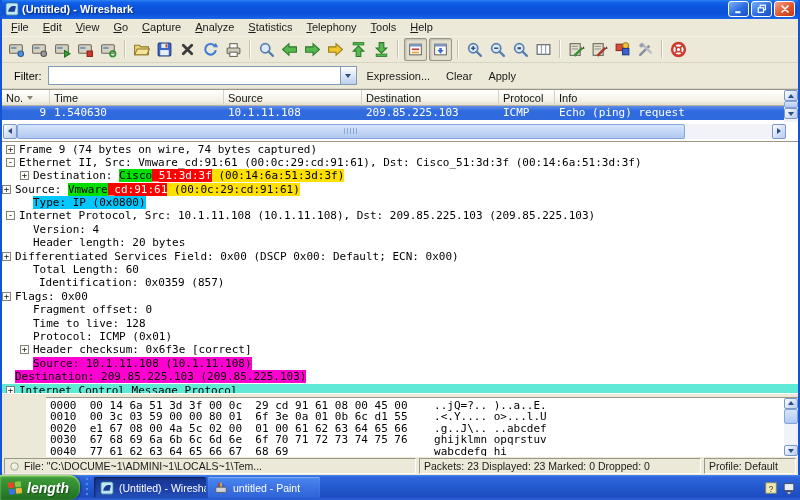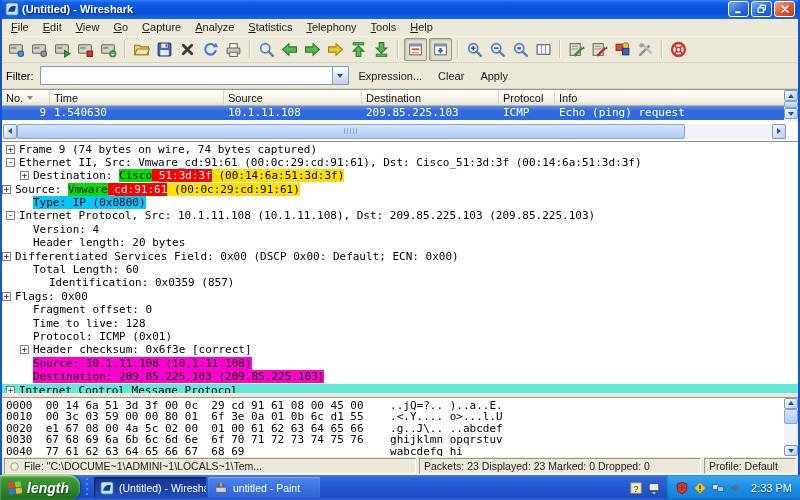--- a/index.html
+++ b/index.html
@@ -20,21 +20,21 @@
   .menubar{height:17px;display:flex;align-items:center;background:#ece9d8;border-bottom:1px solid #f6f4ea;padding-left:2px;}
   .menu-item{display:inline-block;font-size:11px;color:#1a1a1a;padding:1px 7px 2px;cursor:default;}
   .menu-item::first-letter{text-decoration:underline;}
   
   .toolbar{height:26px;display:flex;align-items:center;padding-left:3px;background:#ece9d8;border-bottom:1px solid #d8d4c4;}
   .tbtn{width:21px;height:21px;display:flex;align-items:center;justify-content:center;border:1px solid transparent;border-radius:2px;}
   .ttoggle{border:1px solid #9a9686;background:#e2dfcd;box-shadow:inset 1px 1px 2px rgba(0,0,0,.18);margin:0 1px;}
   .tico{width:17px;height:17px;}
   .tsep{width:1px;height:18px;background:#c6c2b2;border-right:1px solid #fbfaf4;margin:0 4px;}
   
-  .filterbar{height:25px;display:flex;align-items:center;background:#ece9d8;padding:0 4px;border-bottom:1px solid #d8d4c4;}
+  .filterbar{height:25px;display:flex;align-items:center;background:#ece9d8;padding:0 12px;border-bottom:1px solid #d8d4c4;}
   .filter-label{font-size:11px;margin-right:6px;}
   .filter-inputwrap{display:flex;width:309px;height:19px;box-sizing:border-box;}
   .filter-input{flex:1;height:19px;box-sizing:border-box;border:1px solid #7f9db9;border-right:none;font-size:11px;padding:1px 3px;outline:none;background:#fff;font-family:"Liberation Sans",sans-serif;}
   .filter-dd{width:17px;height:19px;box-sizing:border-box;border:1px solid #7f9db9;background:linear-gradient(180deg,#fdfefe,#d7e2f3 60%,#bccfec);display:flex;align-items:center;justify-content:center;}
   .flatbtn{font-size:11px;padding:2px 6px;margin-left:4px;border-radius:2px;color:#1a1a1a;}
   .tri-dn{width:0;height:0;border-left:3.5px solid transparent;border-right:3.5px solid transparent;border-top:4px solid #34517c;}
   
   .plist{height:50px;position:relative;background:#fff;border-top:1px solid #9a9788;border-bottom:1px solid #fff;}
   .plist-header{display:flex;height:16px;width:785px;}
   .pl-h{box-sizing:border-box;font-size:11px;padding:1px 4px 0;color:#111;
@@ -63,21 +63,21 @@
   .plist-hscroll .sb-thumb{flex:0 0 668px;}
   
   .details{height:256px;box-sizing:border-box;background:#fff;border-top:1px solid #9a9788;border-bottom:1px solid #fff;overflow:hidden;
     font-family:"DejaVu Sans Mono",monospace;font-size:11px;line-height:13.4px;padding-top:1px;}
   .dline{white-space:pre;height:13.4px;}
   .expander{display:inline-block;width:9px;height:9px;box-sizing:border-box;border:1px solid #848276;background:#fcfcf8;color:#222;
     font-size:9px;line-height:7px;text-align:center;margin-right:4px;vertical-align:1px;font-family:"DejaVu Sans Mono",monospace;}
   .exp-spacer{display:inline-block;width:13px;}
   .splitter{height:3px;background:#ece9d8;}
   
-  .hexpane{height:61px;box-sizing:border-box;position:relative;background:#fff;border-top:1px solid #9a9788;border-bottom:1px solid #fff;overflow:hidden;}
+  .hexpane{height:61px;box-sizing:border-box;position:relative;background:#fff;border-top:1px solid #9a9788;border-bottom:1px solid #fff;overflow:hidden;margin-left:44px;}
   .hexlines{padding:2px 0 0 4px;font-family:"DejaVu Sans Mono",monospace;font-size:11px;line-height:11.5px;}
   .hxline{white-space:pre;}
   .hex-vscroll{position:absolute;top:0;right:0;bottom:0;width:14px;display:flex;flex-direction:column;background:#f1f3f8;}
   .hex-vscroll .sb-btn{height:11px;width:14px;}
   .hex-vscroll .sb-thumb{height:15px;width:14px;}
   .hex-vscroll .fill{flex:1;}
   
   .statusbar{height:18px;display:flex;align-items:stretch;background:#ece9d8;padding:1px 2px;box-sizing:border-box;gap:3px;font-size:10.5px;color:#1a1a1a;}
   .sb-sec{display:flex;align-items:center;gap:4px;box-sizing:border-box;border:1px solid;border-color:#9a9788 #fff #fff #9a9788;padding:0 4px;white-space:nowrap;overflow:hidden;}
   .sec-file{flex:0 0 412px;}
@@ -555,28 +555,28 @@
         <div class="dline" style="padding-left: 4px;"><span class="expander">+</span><span>Frame 9 (74 bytes on wire, 74 bytes captured)</span></div>
         <div class="dline" style="padding-left: 4px;"><span class="expander">-</span><span>Ethernet II, Src: Vmware_cd:91:61 (00:0c:29:cd:91:61), Dst: Cisco_51:3d:3f (00:14:6a:51:3d:3f)</span></div>
         <div class="dline" style="padding-left: 18px;"><span class="expander">+</span><span>Destination: </span><span style="background: rgb(0, 224, 0);">Cisco</span><span style="background: rgb(255, 0, 0); color: rgb(255, 255, 255);">_51:3d:3f</span><span style="background: rgb(255, 224, 0);"> (00:14:6a:51:3d:3f)</span></div>
         <div class="dline" style=""><span class="expander">+</span><span>Source: </span><span style="background: rgb(0, 224, 0);">Vmware</span><span style="background: rgb(255, 0, 0); color: rgb(255, 255, 255);">_cd:91:61</span><span style="background: rgb(255, 224, 0);"> (00:0c:29:cd:91:61)</span></div>
         <div class="dline" style="padding-left: 18px;"><span class="exp-spacer"></span><span style="background: rgb(0, 200, 255);">Type: IP (0x0800)</span></div>
         <div class="dline" style="padding-left: 4px;"><span class="expander">-</span><span>Internet Protocol, Src: 10.1.11.108 (10.1.11.108), Dst: 209.85.225.103 (209.85.225.103)</span></div>
         <div class="dline" style="padding-left: 18px;"><span class="exp-spacer"></span><span>Version: 4</span></div>
         <div class="dline" style="padding-left: 18px;"><span class="exp-spacer"></span><span>Header length: 20 bytes</span></div>
         <div class="dline" style=""><span class="expander">+</span><span>Differentiated Services Field: 0x00 (DSCP 0x00: Default; ECN: 0x00)</span></div>
         <div class="dline" style="padding-left: 18px;"><span class="exp-spacer"></span><span>Total Length: 60</span></div>
-        <div class="dline" style="padding-left: 34px;"><span class="exp-spacer"></span><span>Identification: 0x0359 (857)</span></div>
+        <div class="dline" style="padding-left: 24px;"><span class="exp-spacer"></span><span>Identification: 0x0359 (857)</span></div>
         <div class="dline" style="padding-left: 0;"><span class="expander">+</span><span>Flags: 0x00</span></div>
         <div class="dline" style="padding-left: 18px;"><span class="exp-spacer"></span><span>Fragment offset: 0</span></div>
         <div class="dline" style="padding-left: 18px;"><span class="exp-spacer"></span><span>Time to live: 128</span></div>
         <div class="dline" style="padding-left: 18px;"><span class="exp-spacer"></span><span>Protocol: ICMP (0x01)</span></div>
         <div class="dline" style="padding-left: 18px;"><span class="expander">+</span><span>Header checksum: 0x6f3e [correct]</span></div>
         <div class="dline" style="padding-left: 18px;"><span class="exp-spacer"></span><span style="background: rgb(255, 0, 208);">Source: 10.1.11.108 (10.1.11.108)</span></div>
-        <div class="dline" style="padding-left: 18px;"><span class="exp-spacer"></span><span style="background: rgb(255, 0, 208);">Destination: 209.85.225.103 (209.85.225.103)</span></div>
+        <div class="dline" style=""><span class="exp-spacer"></span><span style="background: rgb(255, 0, 208);">Destination: 209.85.225.103 (209.85.225.103)</span></div>
         <div class="dline" style="padding-left: 4px; background: #5eead4;"><span class="expander">+</span><span>Internet Control Message Protocol</span></div>
       </div>
 
     <div class="splitter"></div>
 
     <div class="hexpane">
       <div class="hexlines" id="hexlines">
           <div class="hxline">0000  00 14 6a 51 3d 3f 00 0c  29 cd 91 61 08 00 45 00    ..jQ=?.. )..a..E.</div>
           <div class="hxline">0010  00 3c 03 59 00 00 80 01  6f 3e 0a 01 0b 6c d1 55    .&lt;.Y.... o&gt;...l.U</div>
           <div class="hxline">0020  e1 67 08 00 4a 5c 02 00  01 00 61 62 63 64 65 66    .g..J\.. ..abcdef</div>
@@ -635,29 +635,14 @@
       </span>
     <span class="tb-spring"></span>
     <span class="tb-mini">
       <svg>
           <use href="#i-qmark"></use>
         </svg>
       <svg>
           <use href="#i-showdesk"></use>
         </svg>
     </span>
-    <span class="tray" id="tray">
-      <svg>
-          <use href="#i-security-shield"></use>
-        </svg>
-        <svg>
-          <use href="#i-warning-diamond"></use>
-        </svg>
-        <svg>
-          <use href="#i-network"></use>
-        </svg>
-        <svg>
-          <use href="#i-volume"></use>
-        </svg>
-        <span class="clock">2:33 PM</span>
-    </span>
   </div>
 </div>
 
 </body></html>

